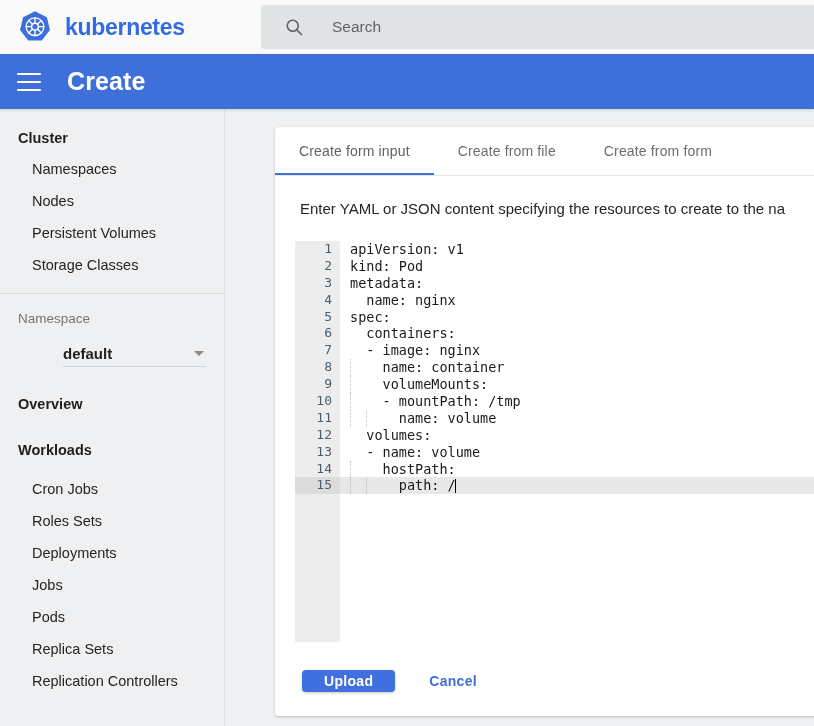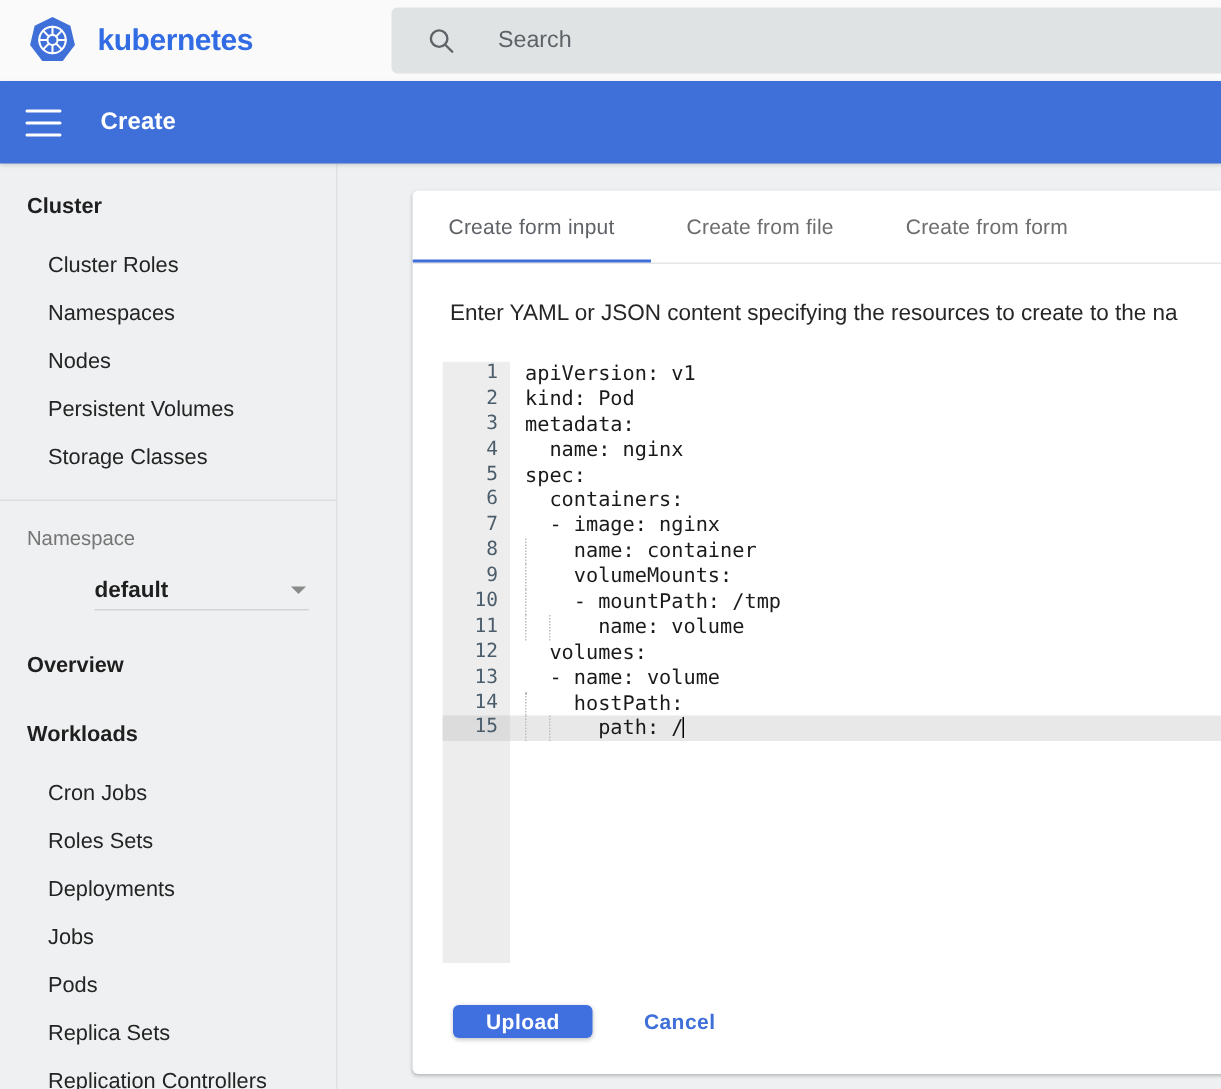--- a/index.html
+++ b/index.html
@@ -44,21 +44,21 @@
 
   .k8s-logo {
     width: 34px;
     height: 34px;
     flex: 0 0 34px;
     display: block;
   }
 
   .brand-text {
     margin-left: 13px;
-    font-size: 20px;
+    font-size: 23px;
     font-weight: bold;
     color: #326ce5;
     letter-spacing: -0.3px;
     font-family: "Liberation Sans", sans-serif;
   }
 
   .searchbox {
     position: absolute;
     left: 261px;
     top: 5px;
@@ -118,21 +118,21 @@
     display: block;
     height: 2px;
     width: 24px;
     background: #ffffff;
     border-radius: 1px;
   }
 
   .action-title {
     margin-left: 26px;
     color: #ffffff;
-    font-size: 16px;
+    font-size: 25px;
     font-weight: bold;
     letter-spacing: 0.1px;
   }
 
   
   .sidebar {
     position: absolute;
     left: 0;
     top: 109px;
     width: 225px;
@@ -404,21 +404,20 @@
         <span></span>
         <span></span>
     </div>
     <div class="action-title">Create</div>
   </div>
 
   <div class="sidebar">
 
     <div class="nav-group-title" style="margin-top:14px;">Cluster</div>
 
-    <div class="nav-item" style="margin-top:8px;">Cluster Roles</div>
     <div class="nav-item">Namespaces</div>
     <div class="nav-item">Nodes</div>
     <div class="nav-item">Persistent Volumes</div>
     <div class="nav-item">Storage Classes</div>
 
     <div class="nav-divider"></div>
 
     <div class="ns-block">
       <div class="ns-label">Namespace</div>
       <div class="ns-select">

